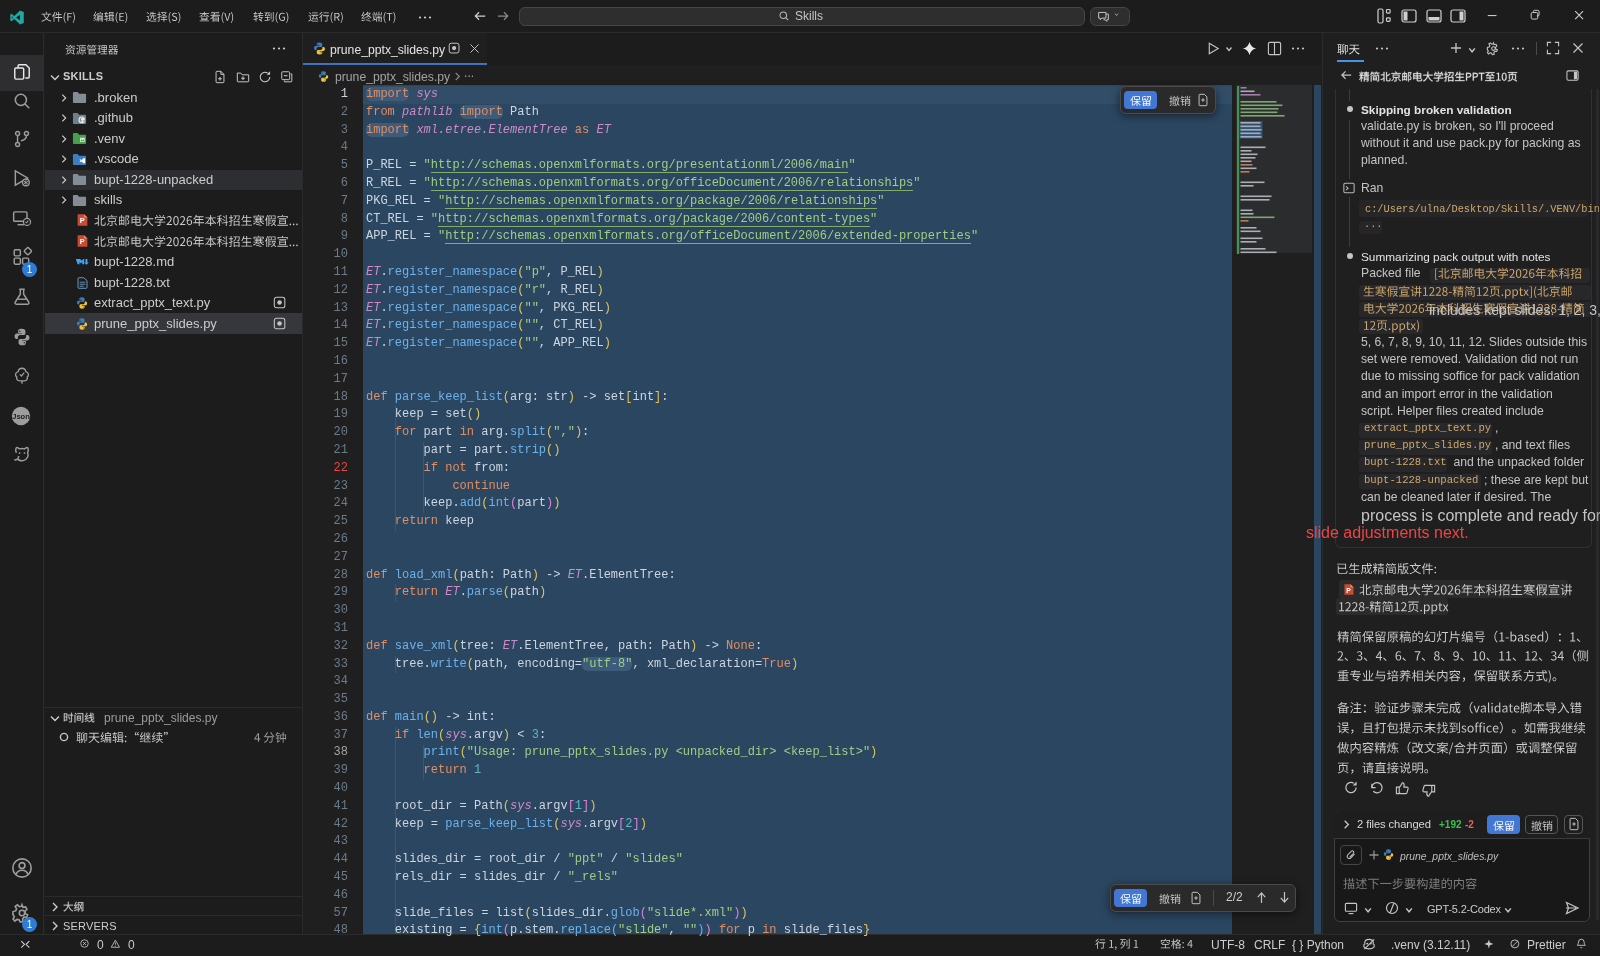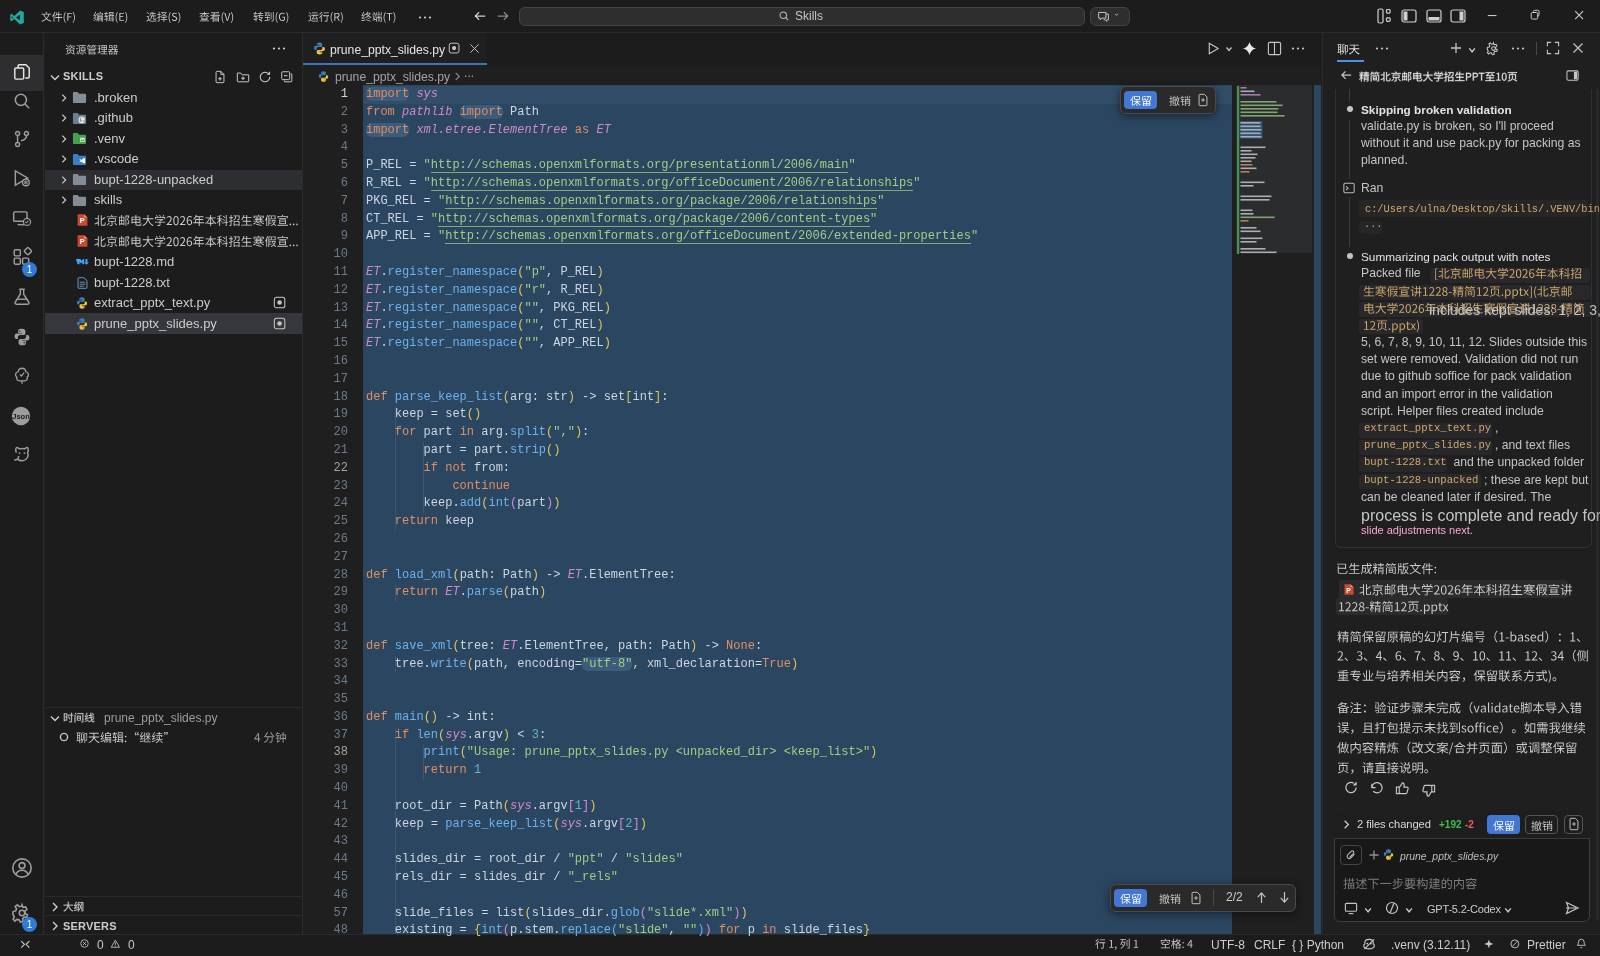--- a/index.html
+++ b/index.html
@@ -648,21 +648,21 @@
 <svg class="ct" style="left:63.0px;top:900.4px" width="23" height="15">
     <g fill="#cccccc" stroke="#cccccc" stroke-width="22" transform="translate(0,10.6) scale(0.0106,-0.0106)">
       <use href="#g40" x="0"></use>
       <use href="#g65" x="1000"></use>
     </g>
   </svg>
 <div style="position:absolute;left:45px;top:915px;width:257px;height:1px;background:#2b2b2b"></div>
 <svg class="ct" style="left:49px;top:920px" width="12" height="12" viewBox="0 0 12 12">
     <path fill="none" stroke="#cccccc" stroke-width="1.4" d="m4 2 4 4-4 4"></path>
   </svg>
-<div class="ht " style="left:63px;top:920px;font-size:11px;font-weight:bold;color:#cccccc;letter-spacing:.2px">SERVERS</div>
+<div class="ht " style="left:63px;top:920px;font-size:11px;font-weight:normal;color:#cccccc;letter-spacing:.2px">SERVERS</div>
 <div style="position:absolute;left:302px;top:33px;width:1px;height:901px;background:#2b2b2b"></div>
 <div style="position:absolute;left:303px;top:33px;width:1018px;height:901px;background:#1f1f1f"></div>
 <div style="position:absolute;left:303px;top:33px;width:1018px;height:32px;background:#1c1c1c"></div>
 <div style="position:absolute;left:303px;top:33px;width:184px;height:32px;background:#1f1f1f"></div>
 <div style="position:absolute;left:303px;top:63px;width:184px;height:2px;background:#3f74bd"></div>
 <svg class="ct" style="left:312px;top:41px" width="15" height="15" viewBox="0 0 16 16">
     <path fill="#3e7db8" d="M7.9 1.5c-2.6 0-2.9 1.1-2.9 1.9v1.4h3v.5H3.9c-.9 0-1.7.7-1.7 2.1 0 1.5.7 2.2 1.6 2.2h1.1V8.2c0-.9.8-1.7 1.7-1.7h2.9c.8 0 1.4-.7 1.4-1.5V3.4c0-.8-.6-1.9-3-1.9zM6.3 3a.5.5 0 1 1 0 1.1.5.5 0 0 1 0-1.1z"></path>
     <path fill="#f0c43a" d="M8.1 14.5c2.6 0 2.9-1.1 2.9-1.9v-1.4H8v-.5h4.1c.9 0 1.7-.7 1.7-2.1 0-1.5-.7-2.2-1.6-2.2h-1.1v1.4c0 .9-.8 1.7-1.7 1.7H6.5c-.8 0-1.4.7-1.4 1.5v1.6c0 .8.6 1.9 3 1.9zm1.6-1.5a.5.5 0 1 1 0-1.1.5.5 0 0 1 0 1.1z"></path>
   </svg>
 <div class="ht " style="left:330px;top:43px;font-size:12.2px;color:#e4e4e4">prune_pptx_slides.py</div>
@@ -716,21 +716,21 @@
 <span style="color:#6c7b8a">12</span>
 <span style="color:#6c7b8a">13</span>
 <span style="color:#6c7b8a">14</span>
 <span style="color:#6c7b8a">15</span>
 <span style="color:#6c7b8a">16</span>
 <span style="color:#6c7b8a">17</span>
 <span style="color:#6c7b8a">18</span>
 <span style="color:#6c7b8a">19</span>
 <span style="color:#6c7b8a">20</span>
 <span style="color:#6c7b8a">21</span>
-<span style="color:#a3a3a3">22</span>
+<span style="color:#ef4444">22</span>
 <span style="color:#6c7b8a">23</span>
 <span style="color:#6c7b8a">24</span>
 <span style="color:#6c7b8a">25</span>
 <span style="color:#6c7b8a">26</span>
 <span style="color:#6c7b8a">27</span>
 <span style="color:#6c7b8a">28</span>
 <span style="color:#6c7b8a">29</span>
 <span style="color:#6c7b8a">30</span>
 <span style="color:#6c7b8a">31</span>
 <span style="color:#6c7b8a">32</span>
@@ -1065,38 +1065,38 @@
       <use href="#g79" x="2388"></use>
       <use href="#g79" x="3008"></use>
       <use href="#g80" x="3628"></use>
       <use href="#g81" x="4005"></use>
       <use href="#g4" x="4503"></use>
     </g>
   </svg>
 <div class="ht " style="left:1429px;top:302px;font-size:14px;color:#c4c4c4">includes kept slides: 1, 2, 3, 4,</div>
 <div class="ht " style="left:1361px;top:335px;font-size:12.2px;color:#c4c4c4">5, 6, 7, 8, 9, 10, 11, 12. Slides outside this</div>
 <div class="ht " style="left:1361px;top:352.2px;font-size:12.2px;color:#c4c4c4">set were removed. Validation did not run</div>
-<div class="ht " style="left:1361px;top:369.4px;font-size:12.2px;color:#c4c4c4">due to github soffice for pack validation</div>
+<div class="ht " style="left:1361px;top:369.4px;font-size:12.2px;color:#c4c4c4">due to missing soffice for pack validation</div>
 <div class="ht " style="left:1361px;top:386.6px;font-size:12.2px;color:#c4c4c4">and an import error in the validation</div>
 <div class="ht " style="left:1361px;top:403.8px;font-size:12.2px;color:#c4c4c4">script. Helper files created include</div>
 <div style="position:absolute;left:1359px;top:422.5px;width:133px;height:15px;background:#28282a;border-radius:3px"></div>
 <div class="ht mono" style="left:1364px;top:422px;font-size:10.6px;color:#cfa96e">extract_pptx_text.py</div>
 <div class="ht " style="left:1495px;top:421px;font-size:12.2px;color:#c4c4c4">,</div>
 <div style="position:absolute;left:1359px;top:439.7px;width:133px;height:15px;background:#28282a;border-radius:3px"></div>
 <div class="ht mono" style="left:1364px;top:439.2px;font-size:10.6px;color:#cfa96e">prune_pptx_slides.py</div>
 <div class="ht " style="left:1495px;top:438.2px;font-size:12.2px;color:#c4c4c4">, and text files</div>
 <div style="position:absolute;left:1359px;top:456.9px;width:88px;height:15px;background:#28282a;border-radius:3px"></div>
 <div class="ht mono" style="left:1364px;top:456.4px;font-size:10.6px;color:#cfa96e">bupt-1228.txt</div>
 <div class="ht " style="left:1450px;top:455.4px;font-size:12.2px;color:#c4c4c4"> and the unpacked folder</div>
 <div style="position:absolute;left:1359px;top:474.1px;width:122px;height:15px;background:#28282a;border-radius:3px"></div>
 <div class="ht mono" style="left:1364px;top:473.6px;font-size:10.6px;color:#cfa96e">bupt-1228-unpacked</div>
 <div class="ht " style="left:1484px;top:472.6px;font-size:12.2px;color:#c4c4c4">; these are kept but</div>
 <div class="ht " style="left:1361px;top:489.8px;font-size:12.2px;color:#c4c4c4">can be cleaned later if desired. The</div>
 <div class="ht " style="left:1361px;top:507px;font-size:16px;color:#c4c4c4">process is complete and ready for any</div>
-<div class="ht " style="left:1361px;top:524.2px;font-size:11px;color:#f9a8d4">slide adjustments next.</div>
+<div class="ht " style="left:1306px;top:524.2px;font-size:16px;color:#ef4444">slide adjustments next.</div>
 <svg class="ct" style="left:1336.0px;top:560.8px" width="102" height="17">
     <g fill="#cccccc" transform="translate(0,12.2) scale(0.0122,-0.0122)">
       <use href="#g83" x="0"></use>
       <use href="#g49" x="1000"></use>
       <use href="#g84" x="2000"></use>
       <use href="#g70" x="3000"></use>
       <use href="#g71" x="4000"></use>
       <use href="#g85" x="5000"></use>
       <use href="#g0" x="6000"></use>
       <use href="#g1" x="7000"></use>

